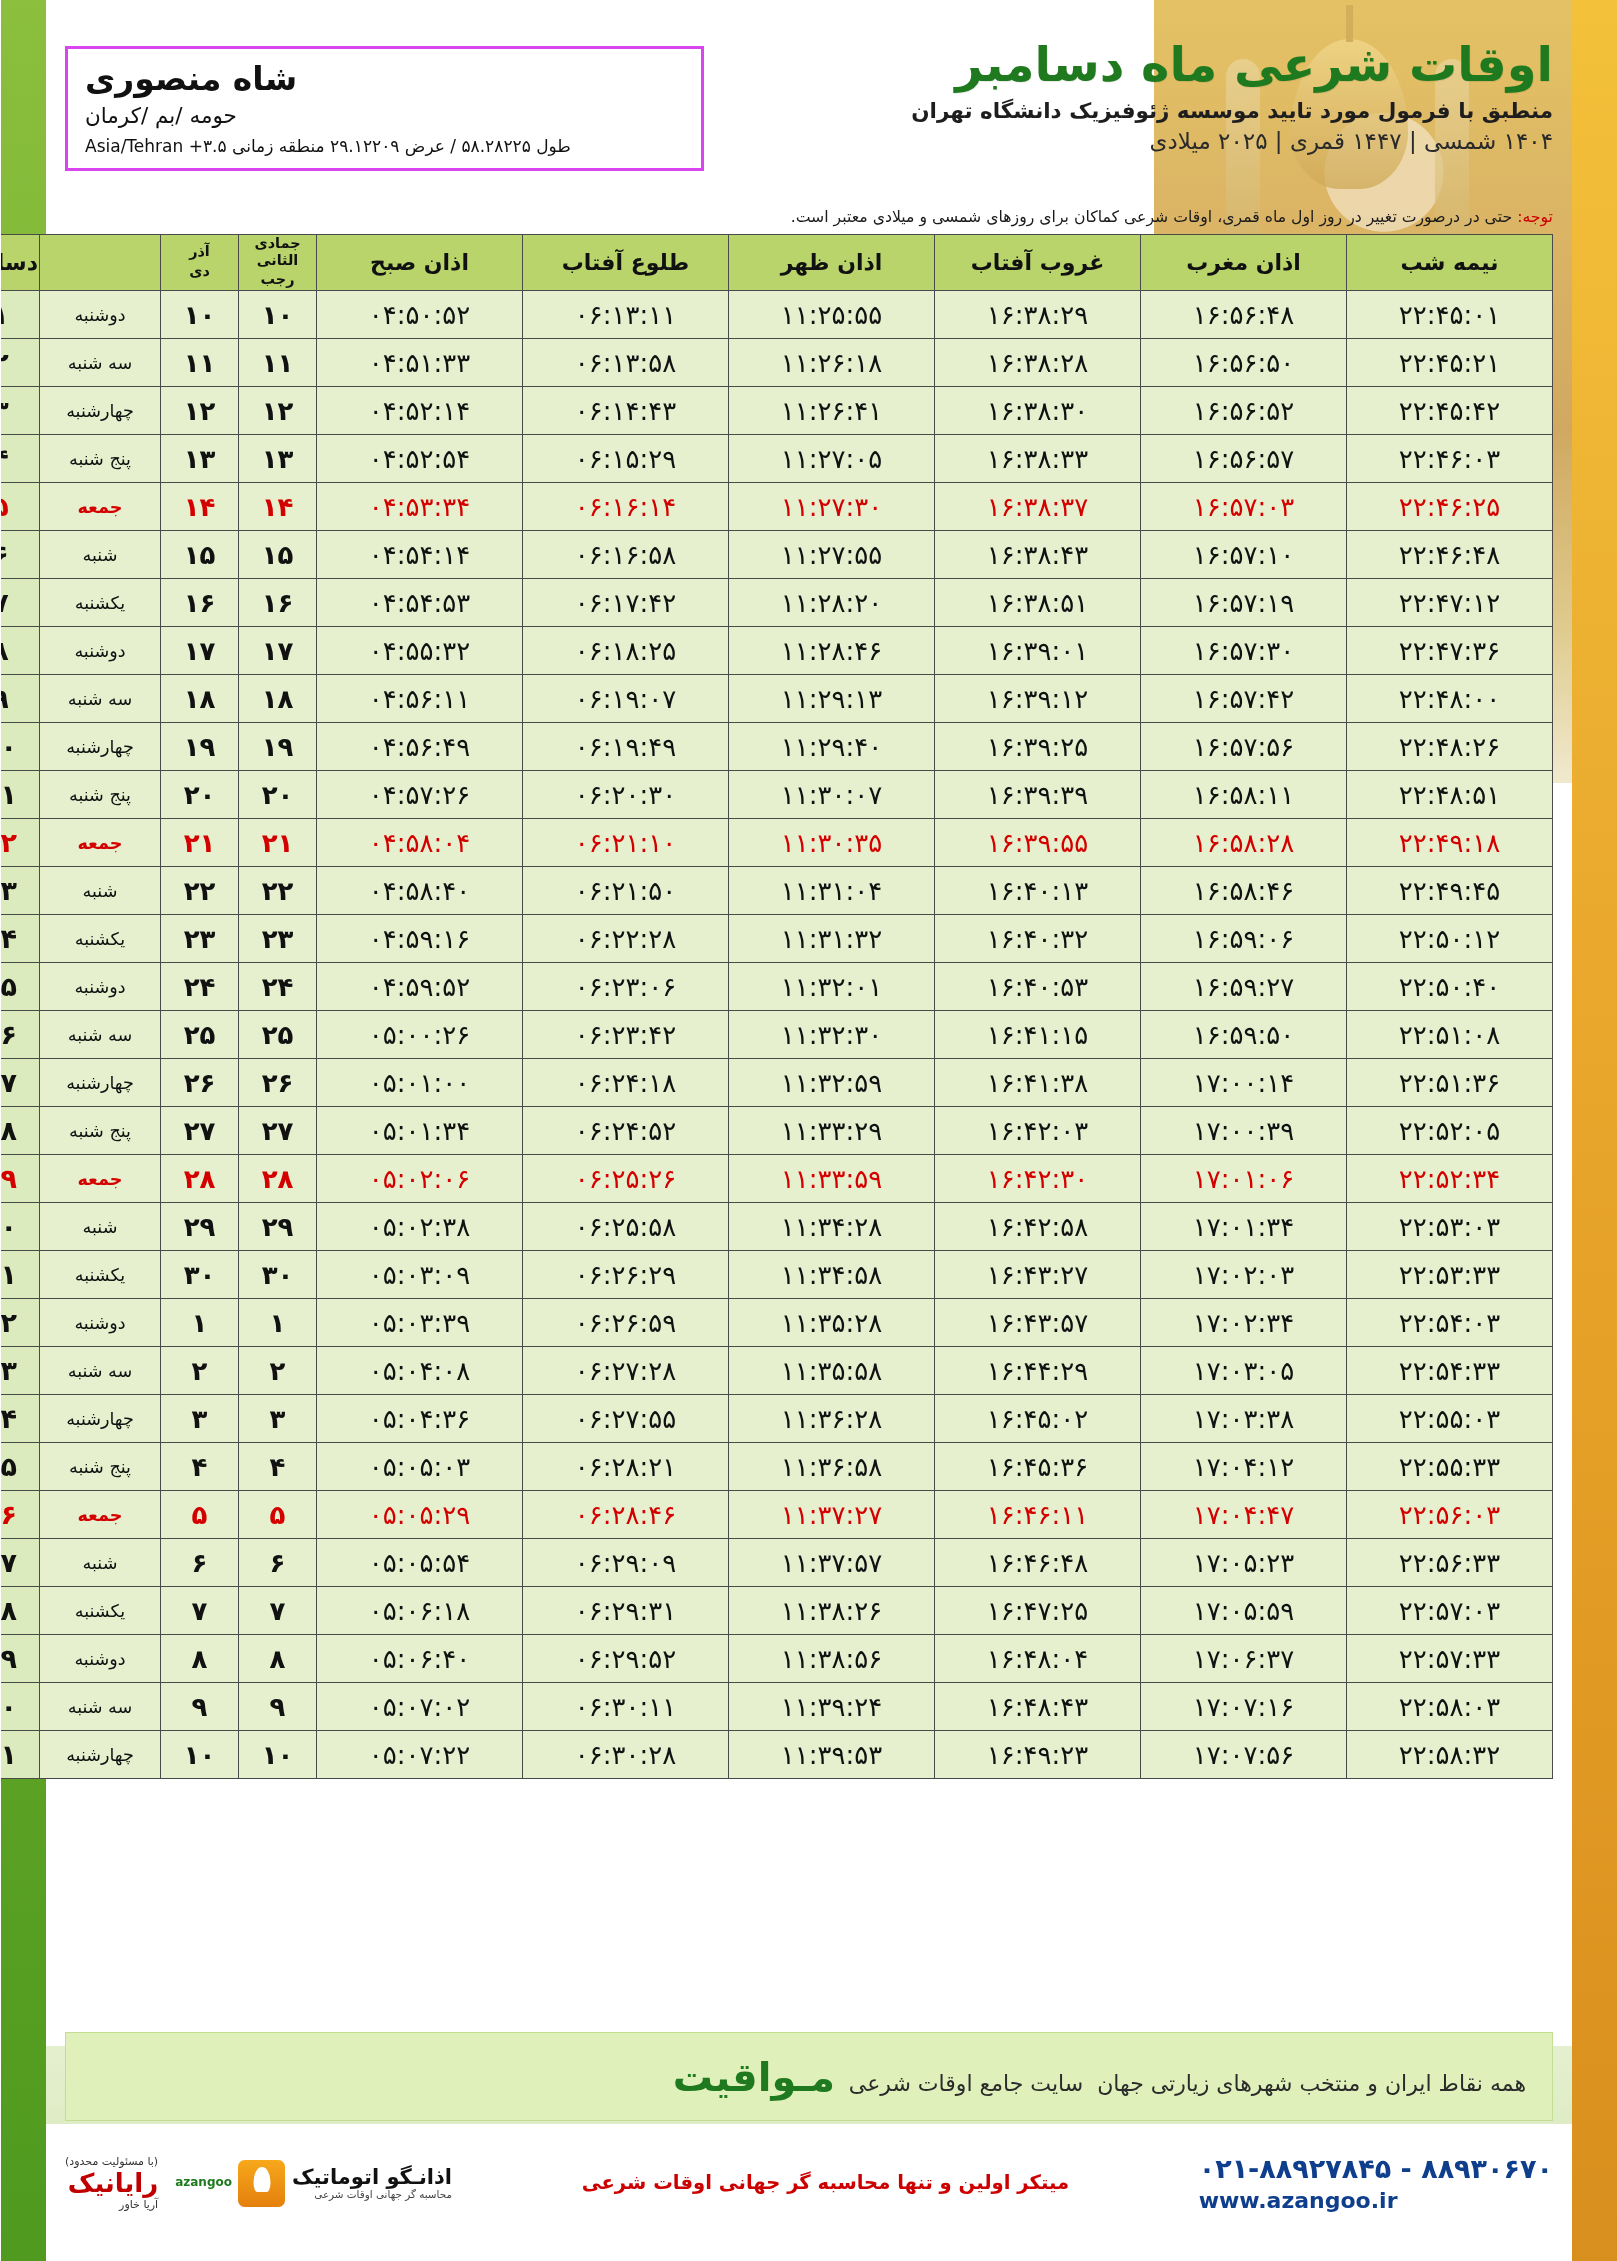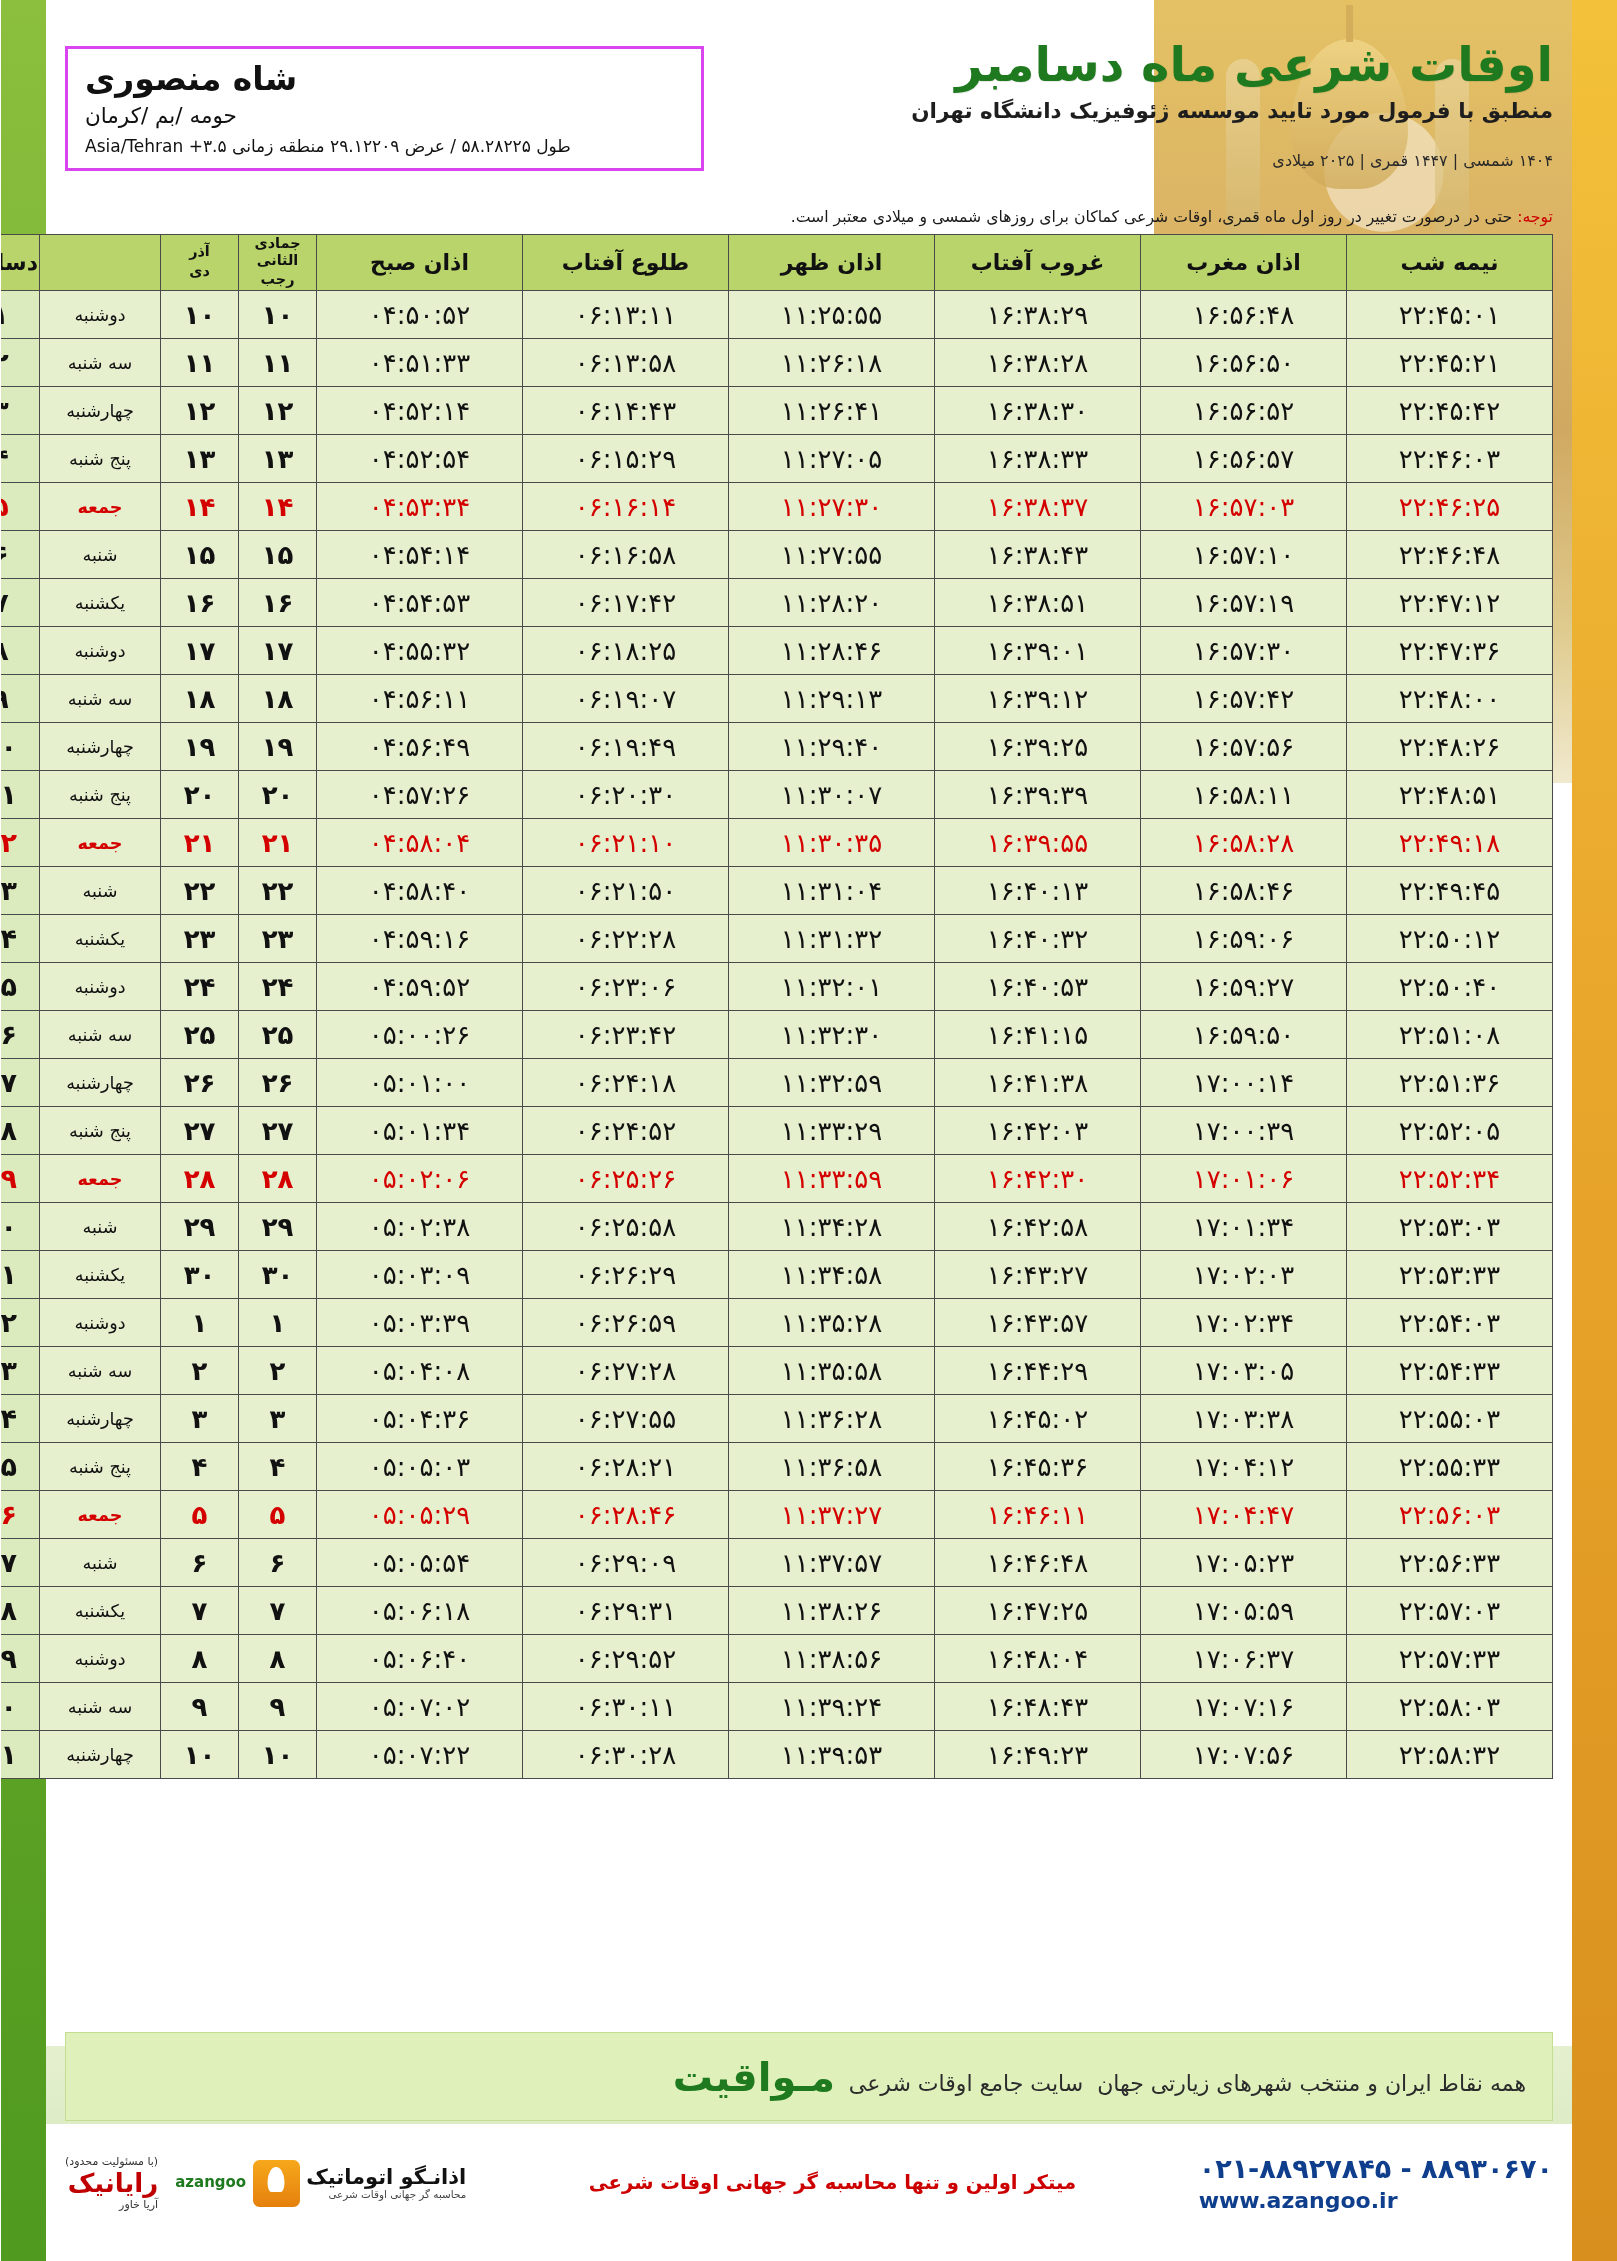--- a/index.html
+++ b/index.html
@@ -67,21 +67,21 @@
   }
   .title-main {
     font-size: 48px; font-weight: bold; color: #1f7a1f; line-height: 1.05;
     font-family: "DejaVu Sans", sans-serif;
     text-shadow: 0.7px 0.7px 0 rgba(0,0,0,.08);
   }
   .title-sub {
     font-size: 21.5px; font-weight: bold; color: #1e1e1e; margin-top: 9px;
   }
   .title-dates {
-    font-size: 16px; color: #2a2a2a; margin-top: 28px;
+    font-size: 23px; color: #2a2a2a; margin-top: 5px;
   }
 
   .city-box {
     position: absolute; left: 0; top: 6.5px; width: 639px; min-height: 117px;
     border: 3px solid #d946ef; background: rgba(255,255,255,.92);
     padding: 10.4px 17px 11.7px 17px; text-align: left;
   }
   .city-name { font-size: 33px; font-weight: bold; color:#111; letter-spacing:0.7px;}
   .city-sub  { font-size: 21.5px; color:#111; margin-top: 5.2px;}
   .city-geo  { font-size: 17px; color:#111; margin-top: 7.8px; direction: rtl;}
@@ -163,21 +163,21 @@
     background: linear-gradient(180deg,#f7a81b,#e4800d);
     position: relative;
   }
   .azan-mark:after{
     content:""; position:absolute; left:50%; top:7.8px; transform:translateX(-50%);
     width:17px; height:25px; background:#fff;
     border-radius: 50% 50% 20% 20% / 60% 60% 40% 40%;
   }
   .azan-text { font-size: 21px; font-weight:bold; color:#111; line-height:1.15;}
   .azan-text small { display:block; font-size: 10.4px; color:#444; font-weight: normal;}
-  .azan-text .grn { color:#1f7a1f; font-size:15px; display:block;}
+  .azan-text .grn { color:#1f7a1f; font-size:12px; display:block;}
 </style>
 </head>
 <body>
 
 <div class="bg-top-photo">
   <div class="minaret m1"></div>
   <div class="minaret m2"></div>
   <div class="dome"></div>
 </div>
 <div class="bg-bottom-green"></div>

